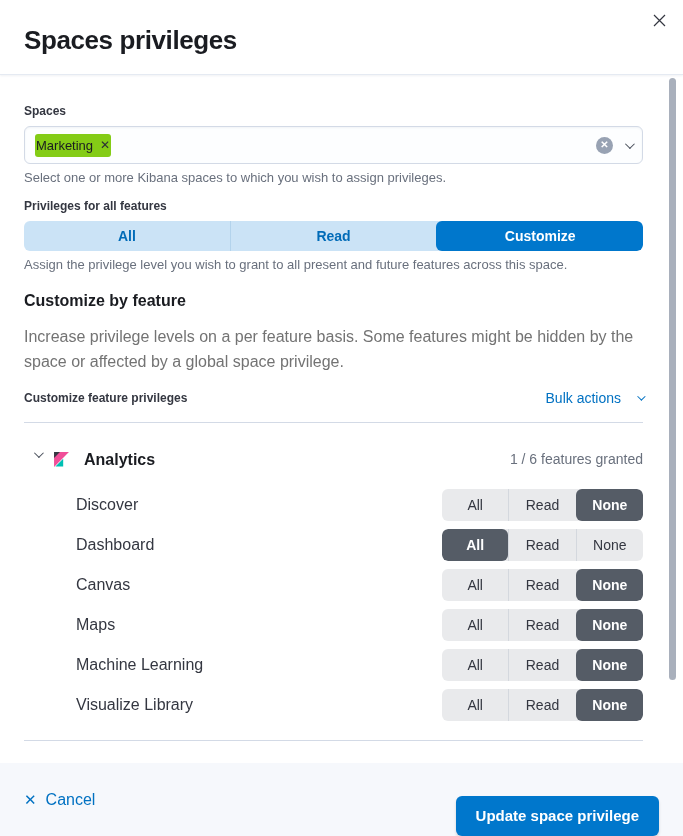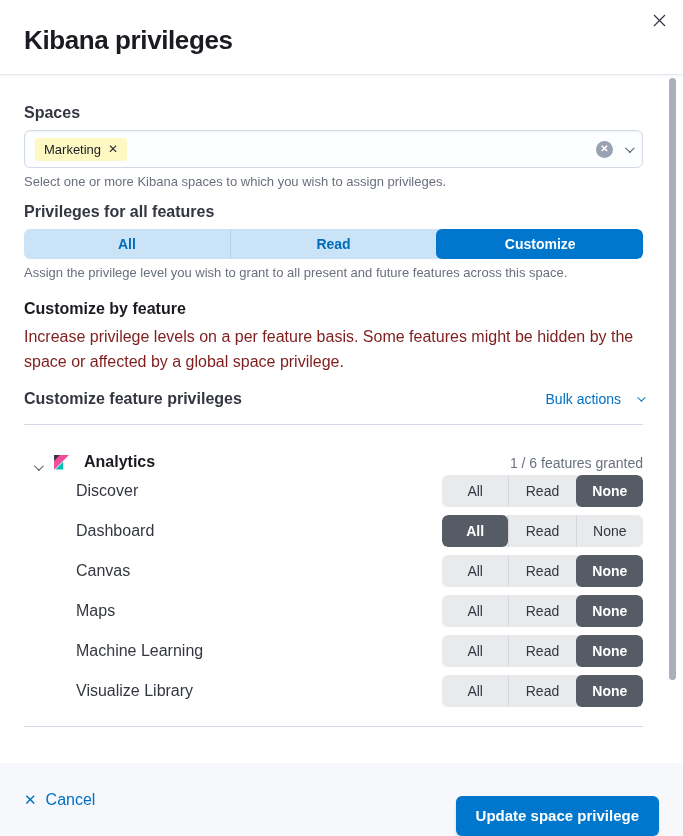--- a/index.html
+++ b/index.html
@@ -24,33 +24,33 @@
     background:none; border:none; cursor:pointer; display:flex; align-items:center; justify-content:center;
   }
 
   
   .modal-body {
     position:absolute; top:75px; left:0; right:0; bottom:73px;
     overflow:hidden; background:#fff; z-index:1;
   }
   .body-content { padding:29px 40px 0 24px; }
 
-  .form-label { font-size:16px; font-weight:700; color:#343741; margin-bottom:8px; }
+  .form-label { font-size:12px; font-weight:700; color:#343741; margin-bottom:8px; }
   .help-text { font-size:13px; color:#69707D; margin-top:6px; }
 
   
   .combo {
     height:38px; border:1px solid #D3DAE6; border-radius:6px; background:#FDFEFF;
     display:flex; align-items:center; padding:0 10px;
     box-shadow:inset 0 1px 2px rgba(152,162,179,.12);
   }
   .space-badge {
     display:inline-flex; align-items:center; gap:7px;
-    background:#fef9c3; color:#1A1C21; font-size:13px; font-weight:500;
-    padding:4px 9px; border-radius:3px; cursor:pointer;
+    background:#84cc16; color:#1A1C21; font-size:13px; font-weight:500;
+    padding:4px 1px; border-radius:3px; cursor:pointer;
   }
   .space-badge .badge-x { font-size:12px; line-height:1; color:#2b2e36; }
   .combo-right { margin-left:auto; display:flex; align-items:center; gap:12px; }
   .clear-circle {
     width:17px; height:17px; border-radius:50%; background:#98A2B3; border:none; cursor:pointer;
     color:#fff; font-size:10px; font-weight:700; line-height:1;
     display:flex; align-items:center; justify-content:center;
   }
   .chev { display:inline-block; width:7px; height:7px;
     border-right:1.6px solid #4a505c; border-bottom:1.6px solid #4a505c; }
@@ -66,38 +66,38 @@
     flex:1; border:none; background:transparent; cursor:pointer;
     font-family:inherit; font-size:14px; font-weight:600; color:#006BB8;
   }
   .seg-base button + button { border-left:1px solid #B3D3EC; }
   .seg-base button.active {
     background:#0077CC; color:#ffffff; border-radius:6px; border-left-color:transparent;
   }
 
   .section-gap1 { margin-top:14px; }
   .customize-heading { margin-top:20px; font-size:16px; font-weight:700; color:#1A1C21; }
-  .customize-desc { margin-top:6px; font-size:16px; line-height:25px; color:#7f1d1d; max-width:630px; }
+  .customize-desc { margin-top:14px; font-size:16px; line-height:25px; color:#737373; max-width:630px; }
 
   .table-head-row {
     margin-top:16px; display:flex; align-items:center; justify-content:space-between;
   }
   .bulk-actions {
     display:inline-flex; align-items:center; gap:16px; background:none; border:none; cursor:pointer;
     font-family:inherit; font-size:14px; font-weight:500; color:#0071C2;
   }
   .chev-blue { width:6px; height:6px; border-right:1.5px solid #0071C2; border-bottom:1.5px solid #0071C2;
     transform:rotate(45deg) translateY(-2px); }
 
   .divider { margin-top:16px; border-top:1px solid #D3DAE6; }
   .divider.rows-end { margin-top:15px; }
 
   
   .category-row {
-    margin-top:12px; height:34px; display:flex; align-items:flex-end; cursor:pointer;
+    margin-top:28px; height:34px; display:flex; align-items:flex-start; cursor:pointer;
   }
   .cat-chev-wrap { width:16px; margin-left:5px; display:flex; justify-content:center; }
   .cat-icon { margin-left:8px; width:17px; height:17px; flex:0 0 auto; }
   .cat-name { margin-left:14px; font-size:16px; font-weight:700; color:#1A1C21; }
   .cat-granted { margin-left:auto; font-size:14px; color:#69707D; }
 
   
   .feature-row { height:40px; display:flex; align-items:center; }
   .feature-name { margin-left:52px; font-size:16px; color:#343741; }
   .seg-row {
@@ -137,21 +137,21 @@
     box-shadow:0 2px 3px rgba(0,0,0,.15);
     margin-top:32px;
   }
 </style>
 </head>
 <body>
 
 <div class="modal">
 
   <div class="modal-header">
-    <div class="modal-title">Kibana privileges</div>
+    <div class="modal-title">Spaces privileges</div>
     <button class="close-btn">
       <span>
         <svg width="13" height="13" viewBox="0 0 13 13">
             <path d="M1 1 L12 12 M12 1 L1 12" stroke="#343741" stroke-width="1.2" fill="none"></path>
           </svg>
       </span>
     </button>
   </div>
 
   <div class="modal-body">

